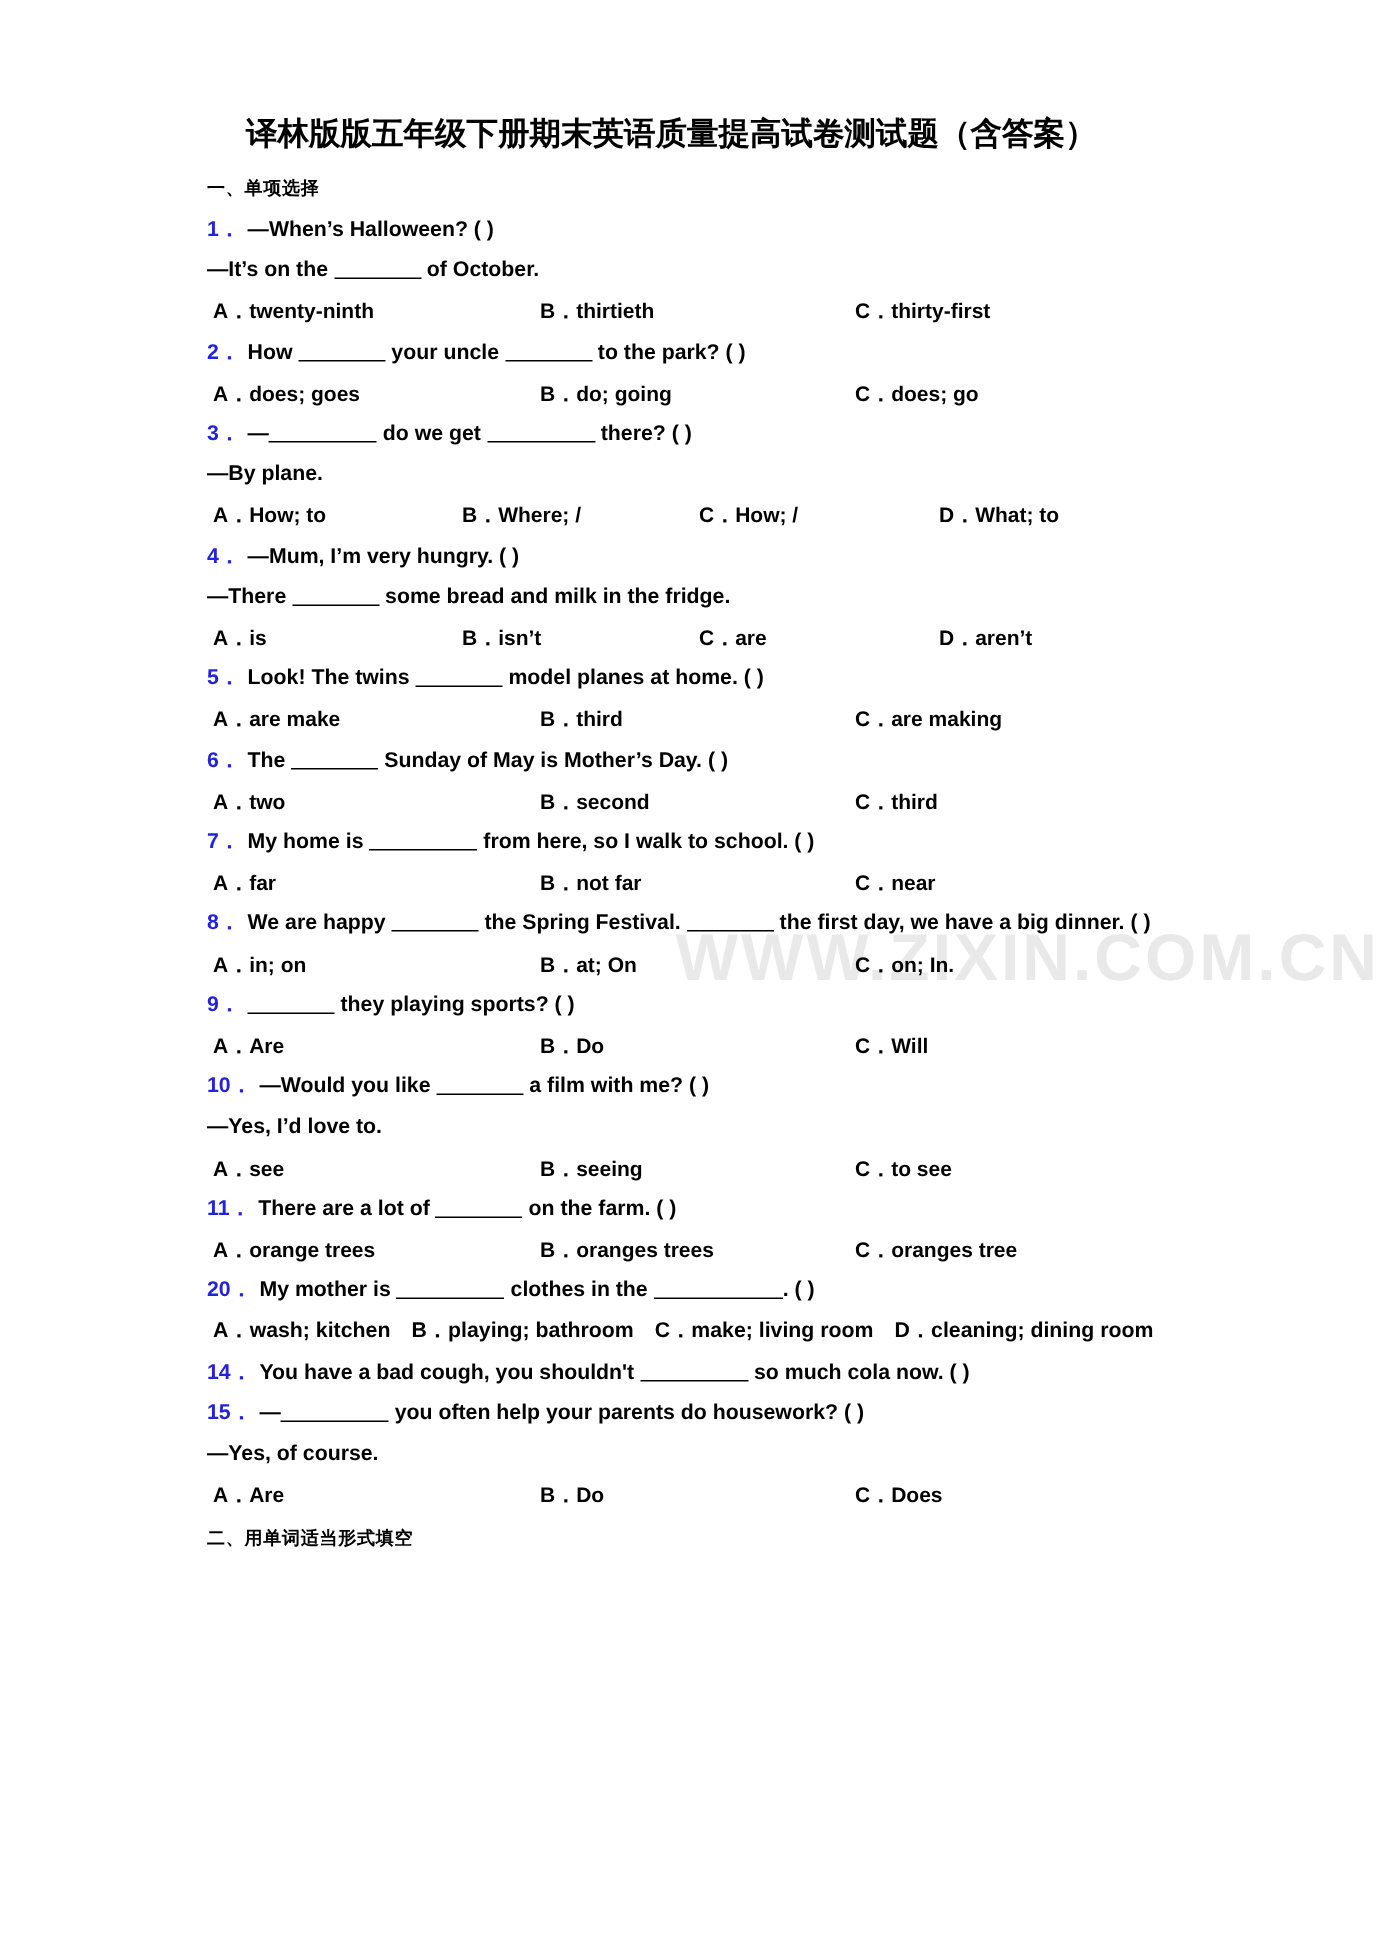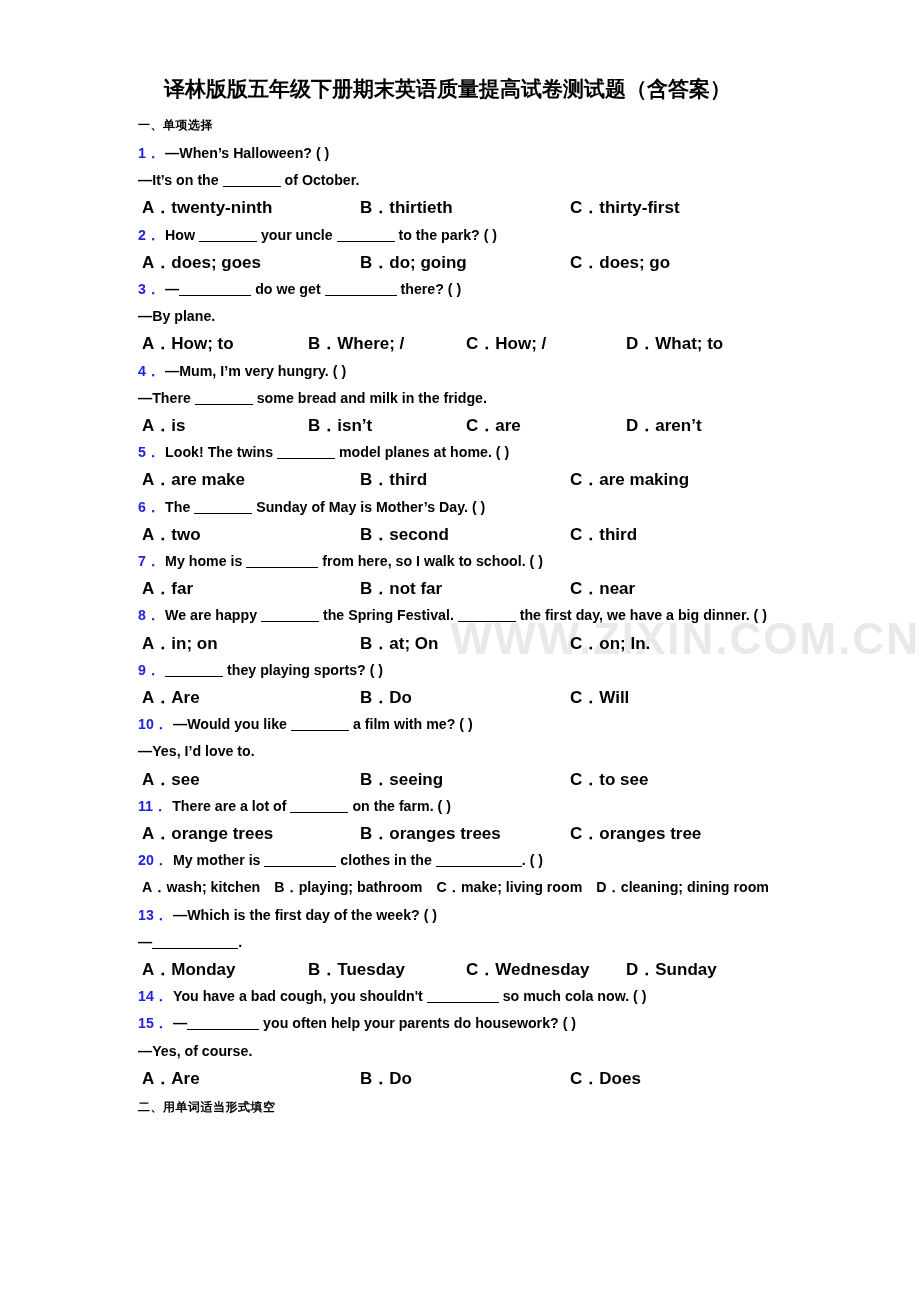--- a/index.html
+++ b/index.html
@@ -84,21 +84,21 @@
     vertical-align: -2px;
     height: 12px;
   }
   .b-md { width: 58px; }
   .b-lg { width: 72px; }
   .b-xl { width: 86px; }
 
   
   .opts {
     position: relative;
-    font-size: 17px;
+    font-size: 14px;
     line-height: 27.2px;
     height: 27.2px;
     white-space: nowrap;
   }
   .opts .opt { position: absolute; top: 0; }
 
   
   .opts.c3 .o0 { left: 4px; }
   .opts.c3 .o1 { left: 222px; }
   .opts.c3 .o2 { left: 432px; }
@@ -225,30 +225,20 @@
           <span class="opt o0">A．orange trees</span>
           <span class="opt o1">B．oranges trees</span>
           <span class="opt o2">C．oranges tree</span>
         </div>
       </div>
       <div class="q-block">
         <div class="line"><span class="qnum">20．</span><span class="ind"></span><span>My mother is <span class="blank b-lg"></span> clothes in the <span class="blank b-xl"></span>. (  )</span></div>
         <div class="opts-flow"><span class="opt">A．wash; kitchen</span><span class="opt">B．playing; bathroom</span><span class="opt">C．make; living room</span><span class="opt">D．cleaning; dining room</span></div>
       </div>
       <div class="q-block">
-        <div class="line"><span class="qnum">13．</span><span class="ind"></span><span>—Which is the first day of the week? (  )</span></div>
-        <div class="line">—<span class="blank b-xl"></span>.</div>
-        <div class="opts c4">
-          <span class="opt o0">A．Monday</span>
-          <span class="opt o1">B．Tuesday</span>
-          <span class="opt o2">C．Wednesday</span>
-          <span class="opt o3">D．Sunday</span>
-        </div>
-      </div>
-      <div class="q-block">
         <div class="line"><span class="qnum">14．</span><span class="ind"></span><span>You have a bad cough, you shouldn't <span class="blank b-lg"></span> so much cola now. (   )</span></div>
       </div>
       <div class="q-block">
         <div class="line"><span class="qnum">15．</span><span class="ind"></span><span>—<span class="blank b-lg"></span> you often help your parents do housework? (  )</span></div>
         <div class="line">—Yes, of course.</div>
         <div class="opts c3">
           <span class="opt o0">A．Are</span>
           <span class="opt o1">B．Do</span>
           <span class="opt o2">C．Does</span>
         </div>

